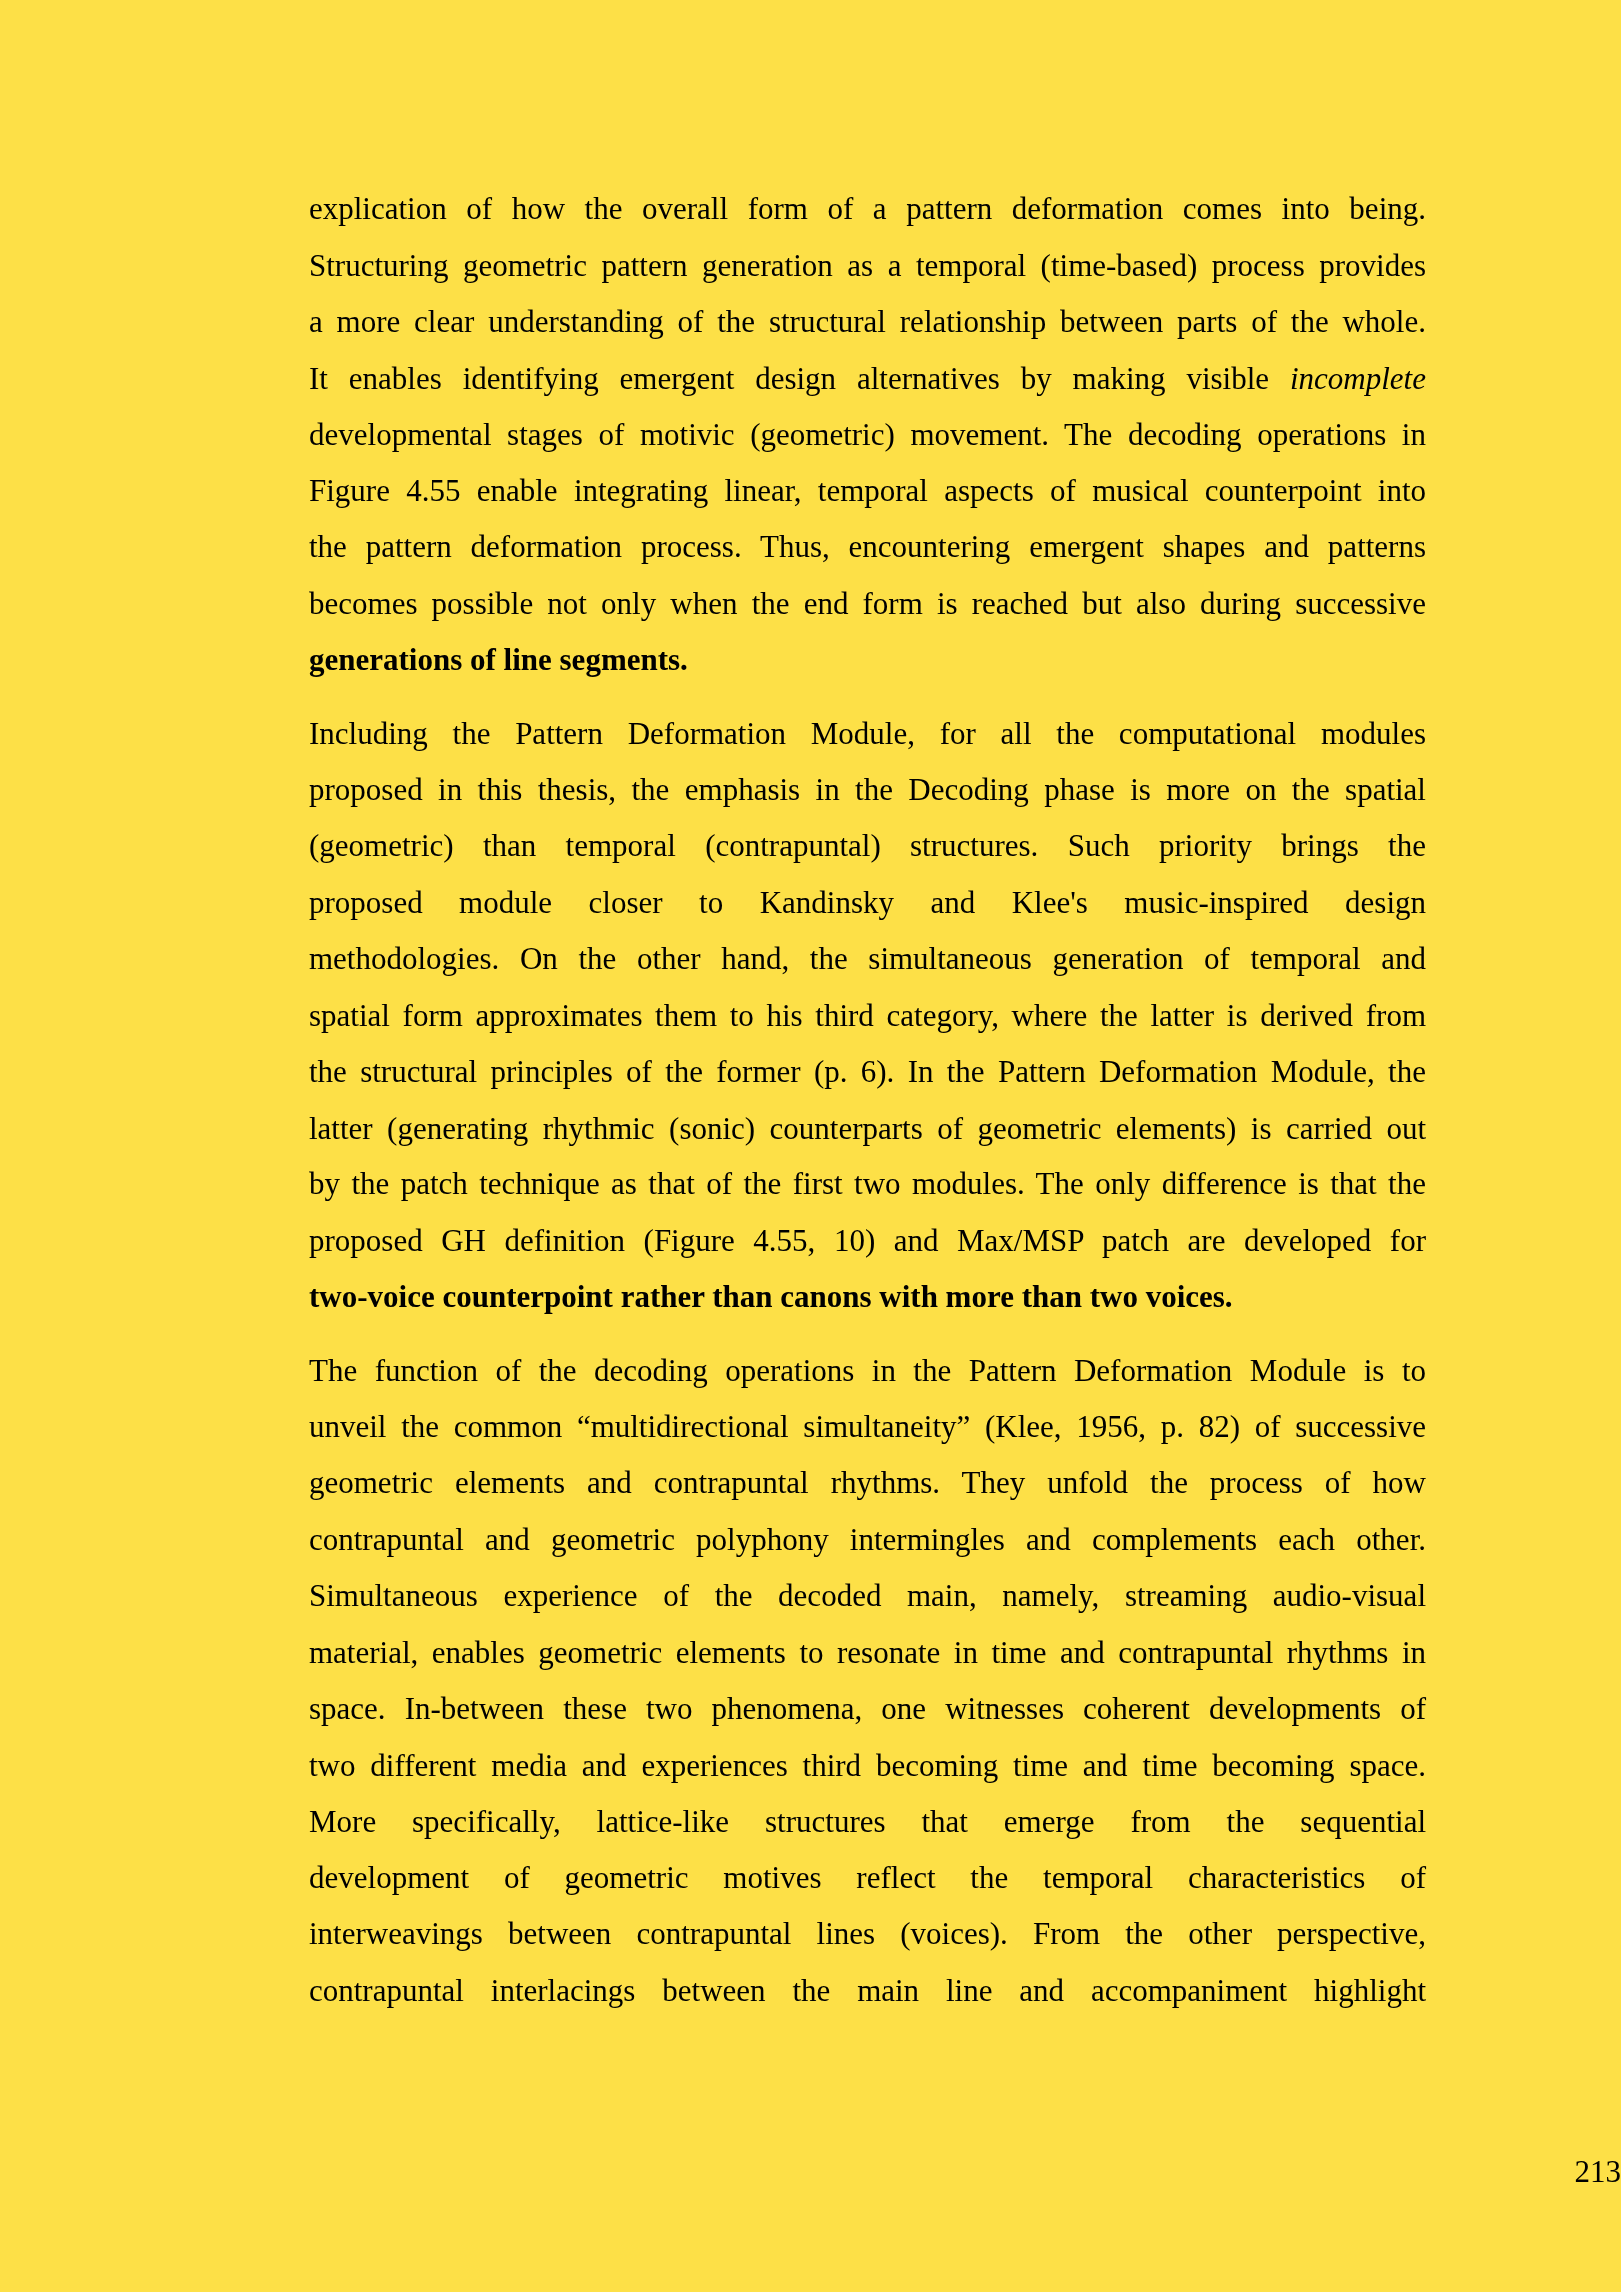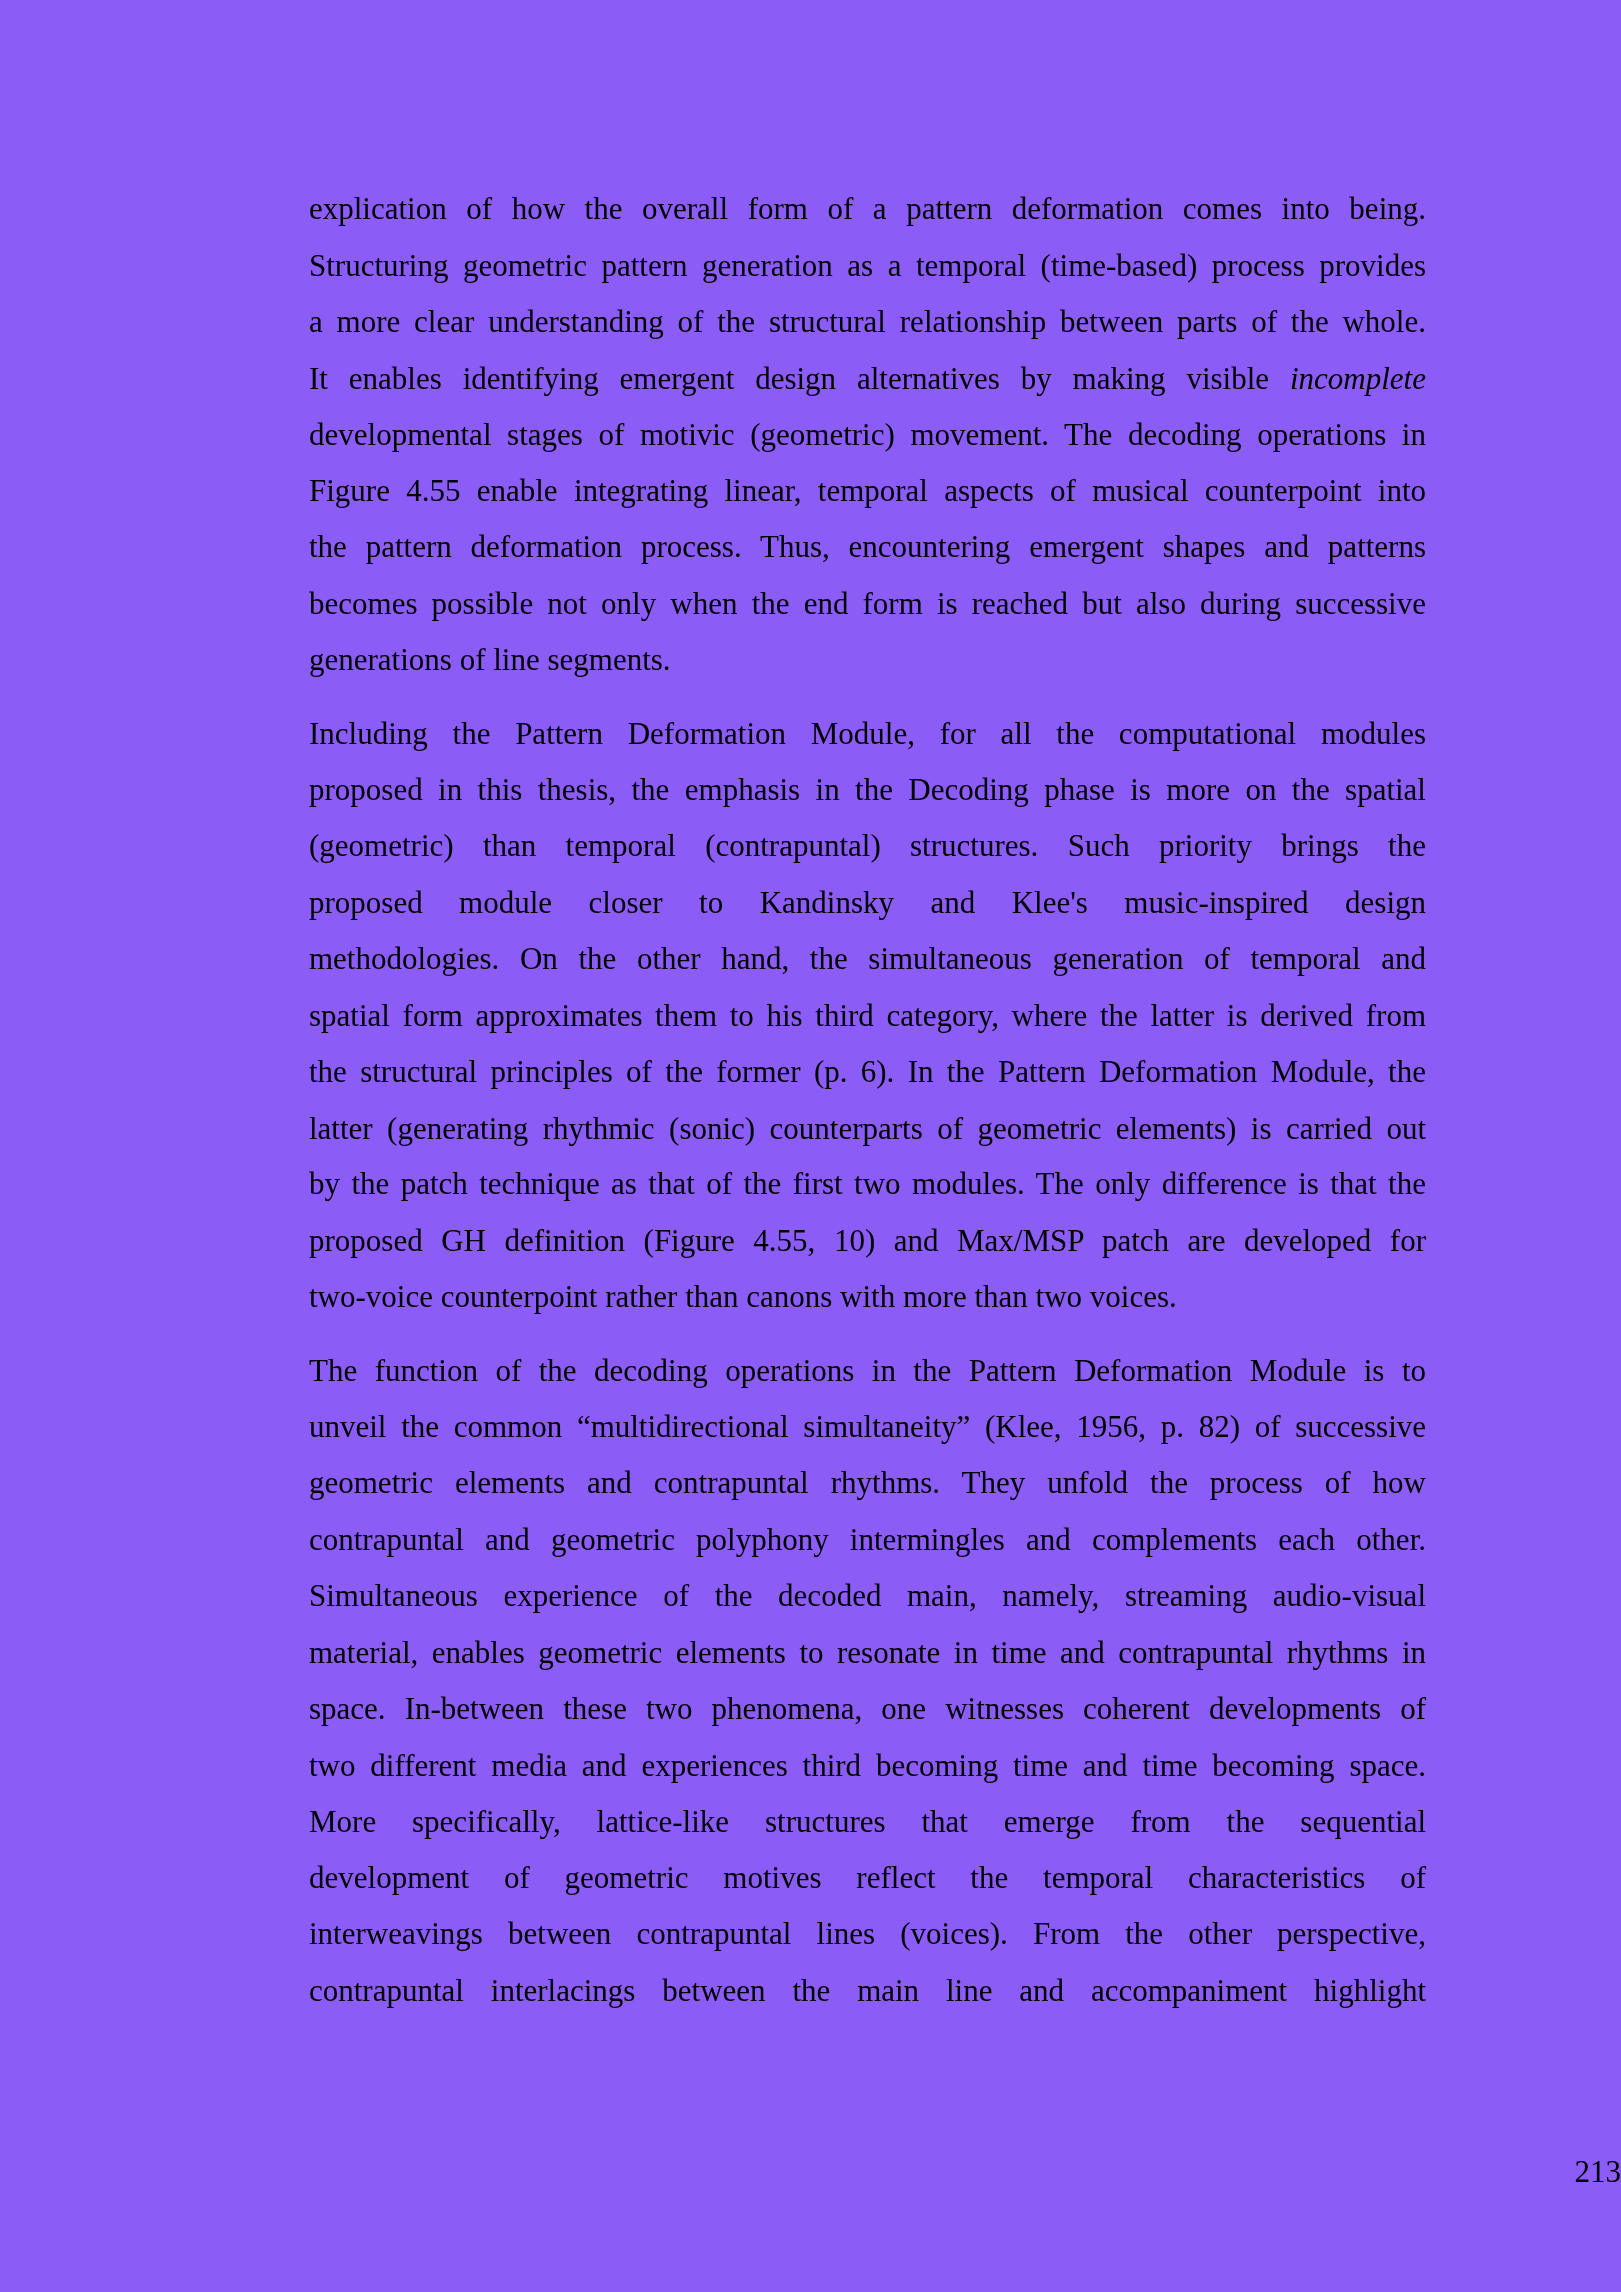--- a/index.html
+++ b/index.html
@@ -1,27 +1,27 @@
 <!DOCTYPE html>
 <html><head>
   <meta charset="utf-8">
   <style>
     html, body { margin: 0; padding: 0; background: #ffffff; }
     body { width: 1621px; height: 2293px; position: relative; overflow: hidden; }
-    .page { position: absolute; left: 0; top: 0; width: 1621px; height: 2293px; background: #8b5cf6; }
+    .page { position: absolute; left: 0; top: 0; width: 1621px; height: 2293px; background: #fde047; }
     .text-column {
       position: absolute; left: 309px; top: 0; width: 1117px;
       font-family: "Liberation Serif", "DejaVu Serif", serif;
       font-size: 31px; color: #000000;
     }
     .line {
       position: absolute; left: 0; width: 1117px; height: 39px; line-height: 39px;
       white-space: nowrap; text-align: justify; text-align-last: justify;
     }
-    .line.last { text-align: right; text-align-last: left; }
+    .line.last { text-align: right; text-align-last: left; font-weight: bold; }
     .line em { }
     .page-number {
       position: absolute; left: 0; width: 1621px; top: 2152px; text-align: right;
       font-family: "Liberation Serif", "DejaVu Serif", serif; font-size: 31px; line-height: 39px; color: #000000;
     }
   </style>
 </head>
 <body>
 
 <div class="page">

